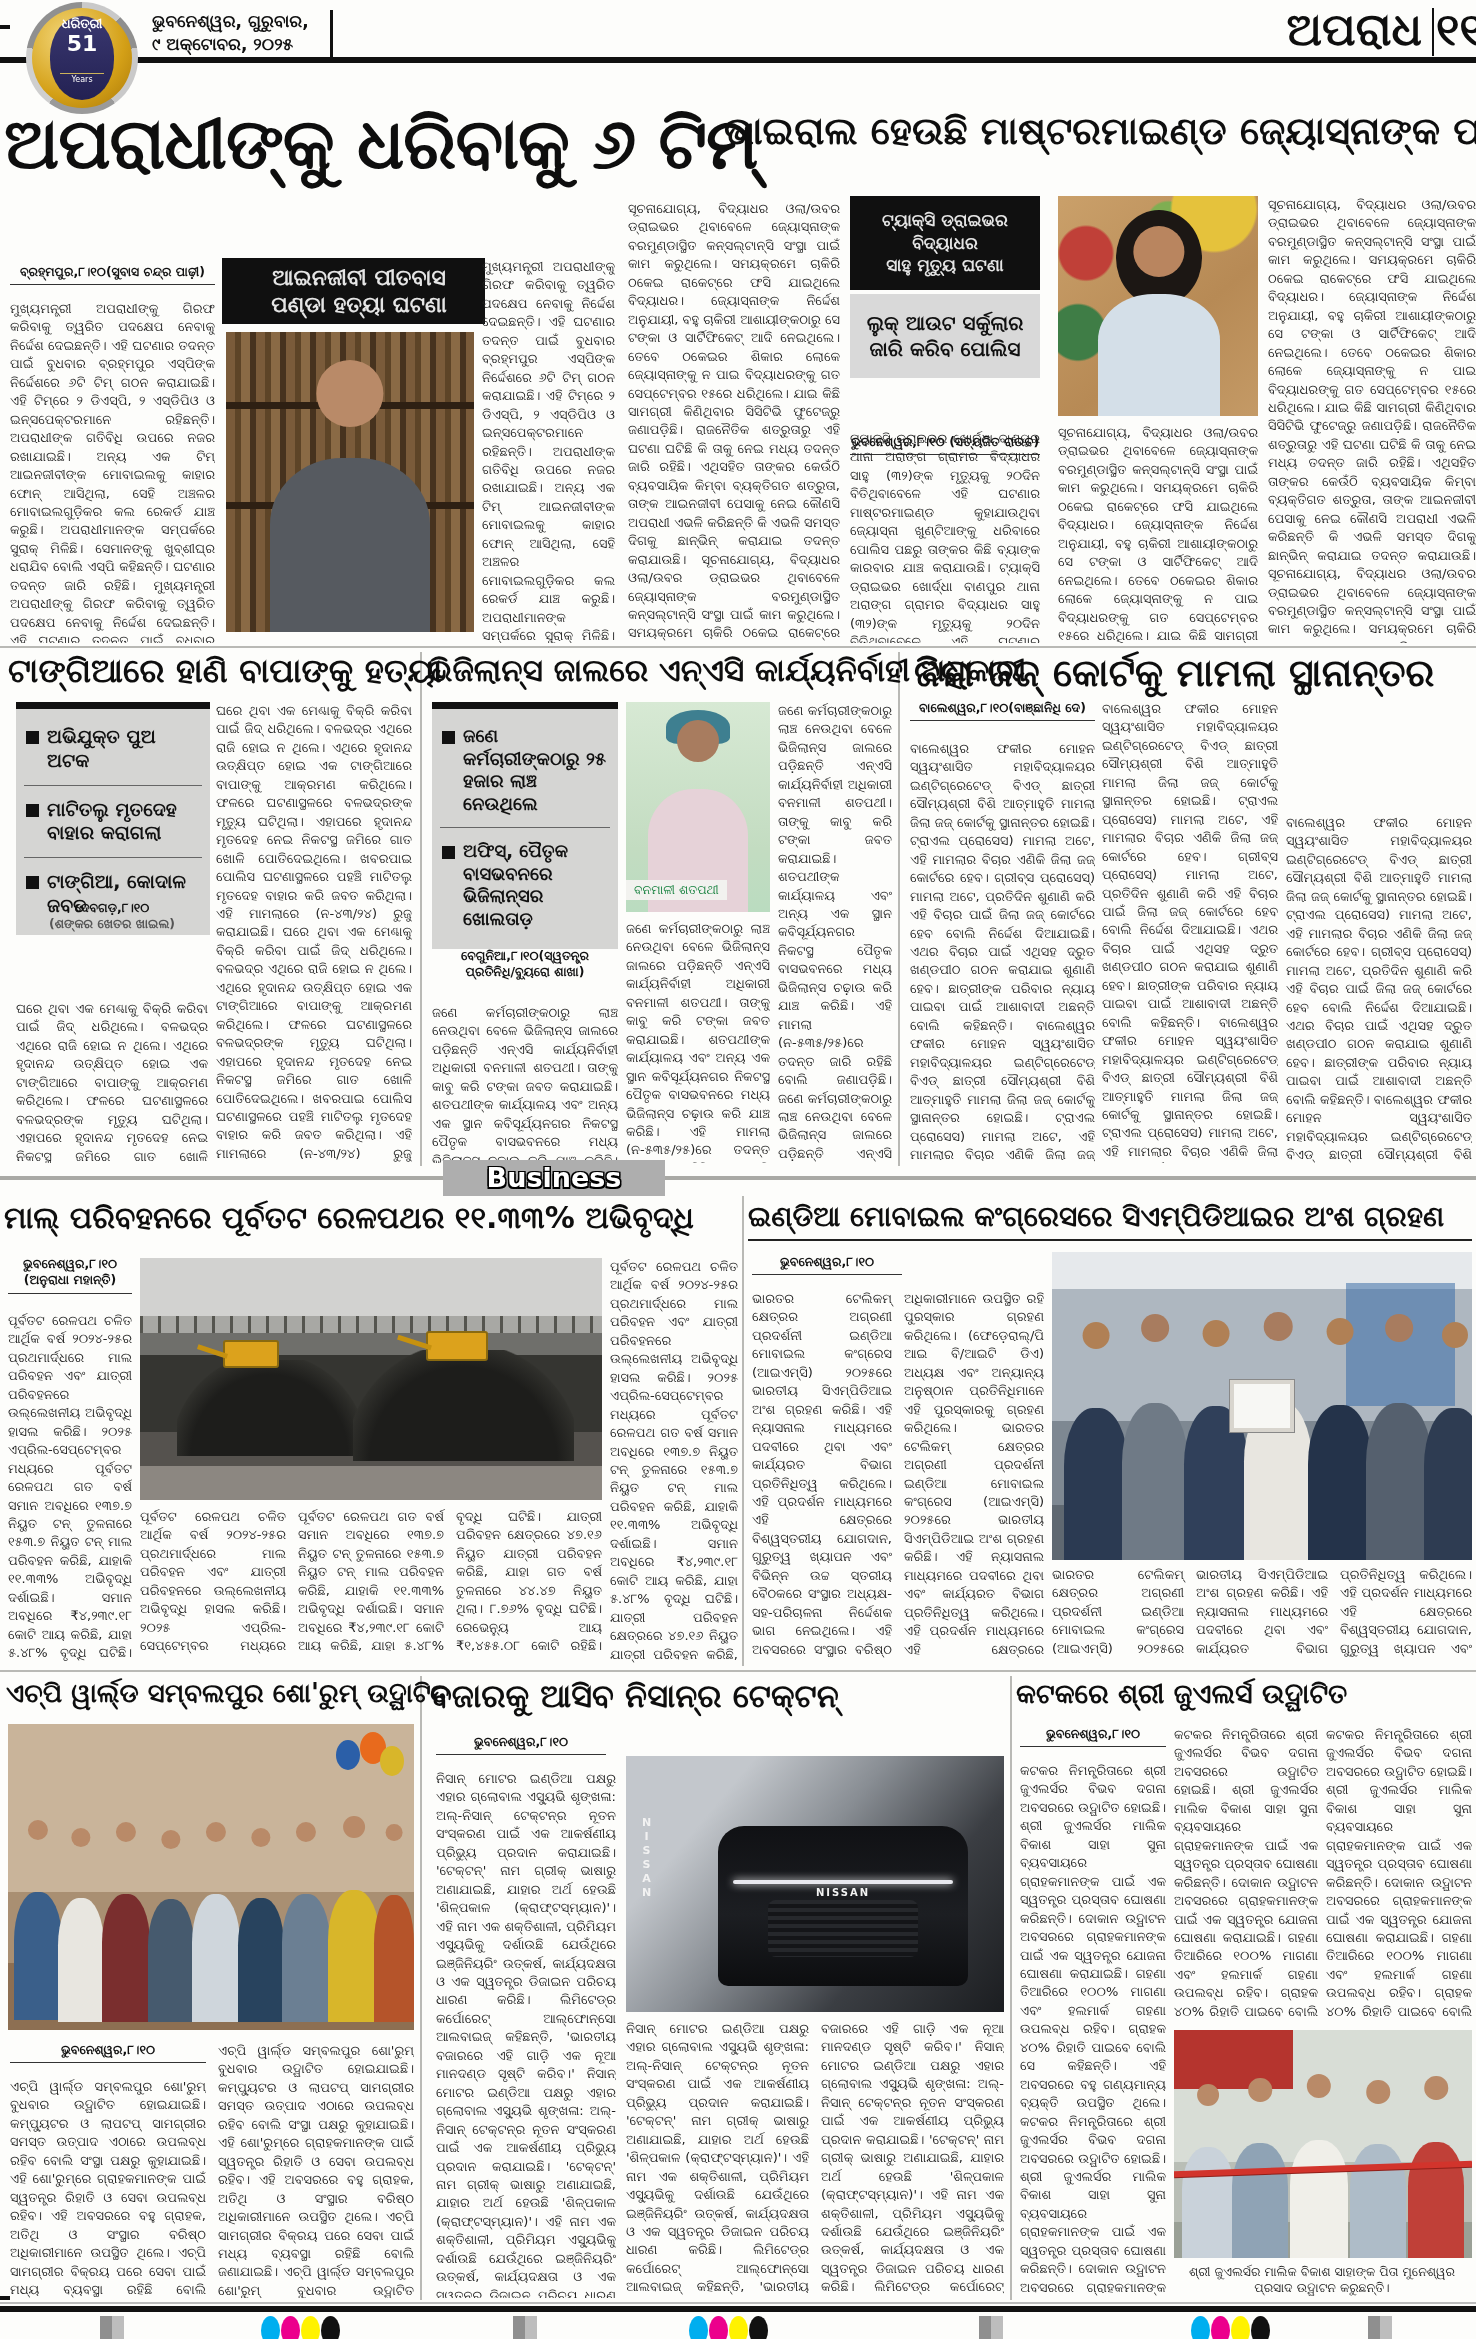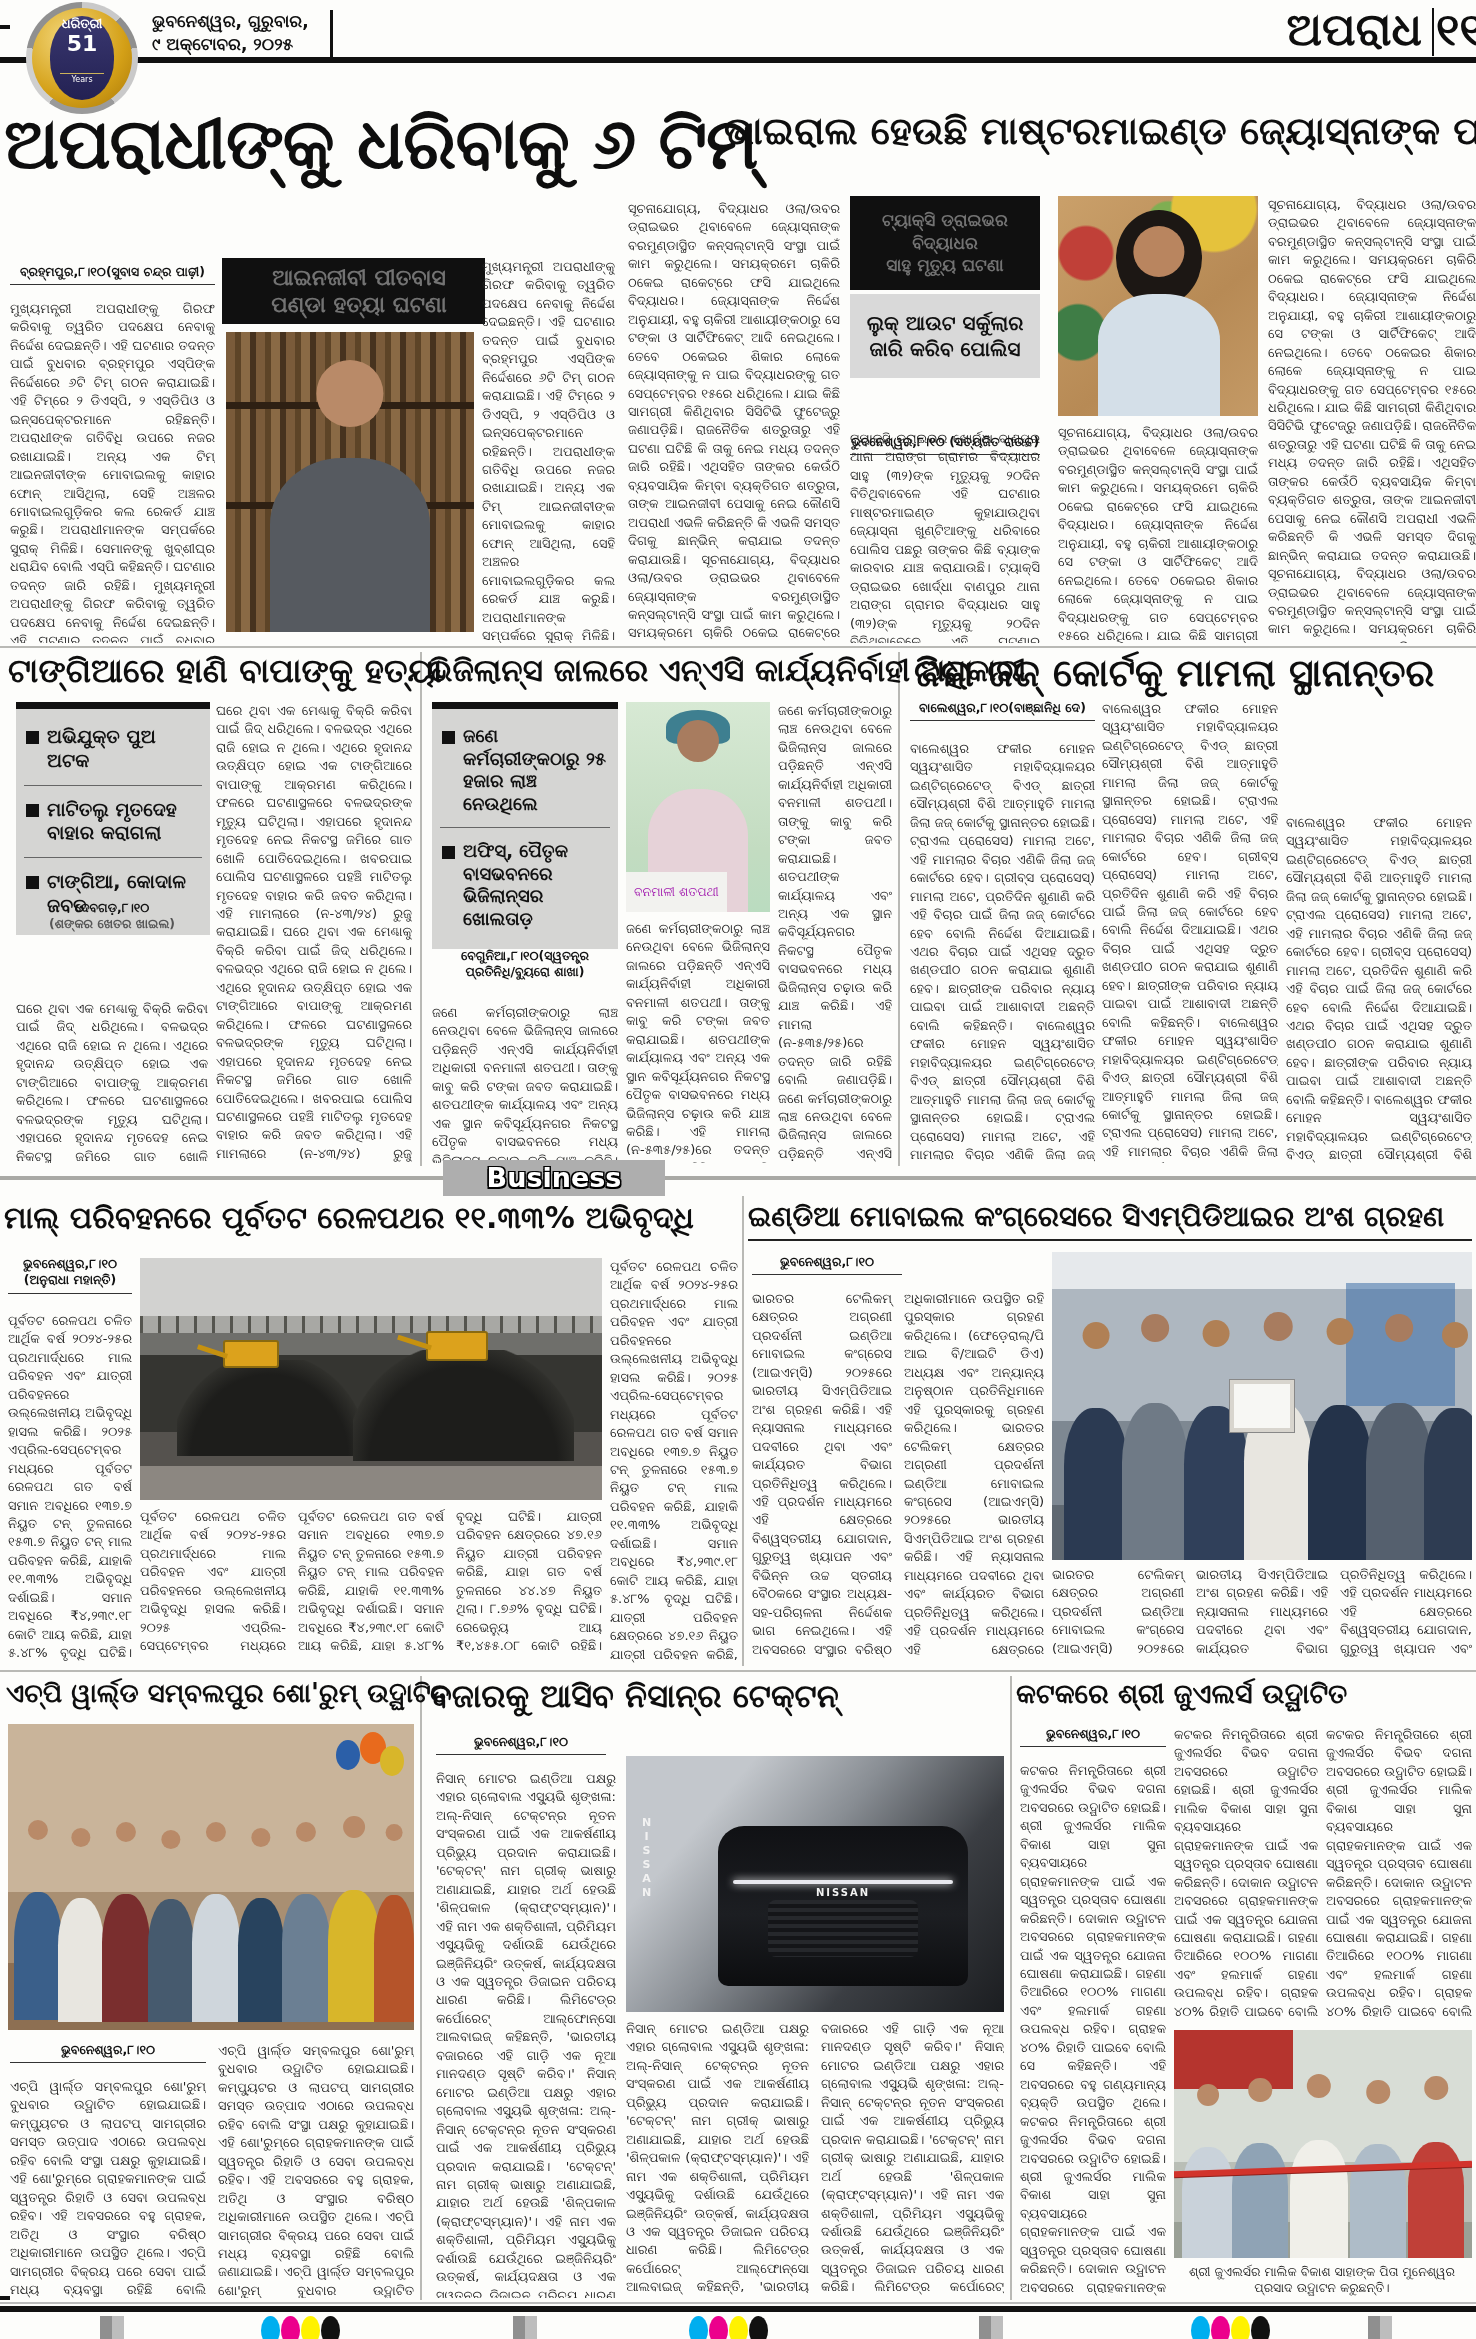--- a/index.html
+++ b/index.html
@@ -5,21 +5,21 @@
   html,body{margin:0;padding:0;background:#e8e8e4;}
   #page{position:relative;width:1476px;height:2339px;background:#fdfdfb;margin:0 auto;overflow:hidden;
         font-family:"DejaVu Sans","Liberation Sans",sans-serif;color:#1a1a1a;}
   .abs{position:absolute;}
   .h{font-weight:bold;color:#0e0e0e;line-height:1.05;white-space:nowrap;}
   .bt{font-size:13px;line-height:1.42;text-align:justify;overflow:hidden;word-break:break-word;color:#222;}
   .c2{column-count:2;column-gap:12px;}
   .c3{column-count:3;column-gap:12px;}
   .dl{font-weight:bold;text-align:center;font-size:12.5px;line-height:1.3;color:#111;}
   .dl-rule{border-bottom:1.6px solid #333;padding-bottom:4px;}
-  .kbox{background:#101010;color:#737373;text-align:center;font-weight:bold;display:flex;flex-direction:column;justify-content:center;}
+  .kbox{background:#101010;color:#e5e5e5;text-align:center;font-weight:bold;display:flex;flex-direction:column;justify-content:center;}
   .gbox{background:#d9d9d9;color:#101010;text-align:center;font-weight:bold;display:flex;flex-direction:column;justify-content:center;}
   .bbox{background:#d5d5d3;border-top:7px solid #111;padding:4px 8px;}
   .bitem{font-weight:bold;font-size:19px;line-height:1.25;padding:12px 2px;border-bottom:1.6px solid #666;display:flex;gap:8px;color:#111;}
   .bitem:last-child{border-bottom:none;}
   .sq{width:13px;height:13px;background:#111;flex:none;margin-top:6px;}
   .vrule{width:1.5px;background:#b9b9b5;}
   .hrule{height:1.5px;background:#b9b9b5;}
   .photo{overflow:hidden;}
   .person{position:absolute;}
   .person::before{content:"";position:absolute;left:50%;transform:translateX(-50%);top:0;width:42%;aspect-ratio:1/1;background:var(--skin,#b98a68);border-radius:50%;}
@@ -31,21 +31,21 @@
      linear-gradient(#6b4f33,#57402a);}
   .ph-lib .shelf{position:absolute;left:0;right:0;height:7px;background:#2e2013;}
   .ph-woman{background:
      radial-gradient(circle at 78% 6%,#e5c23c 0 16%,rgba(0,0,0,0) 17%),
      radial-gradient(circle at 14% 26%,#c04038 0 11%,rgba(0,0,0,0) 12%),
      radial-gradient(circle at 10% 62%,#3f7d46 0 12%,rgba(0,0,0,0) 13%),
      radial-gradient(circle at 55% 12%,#7fae52 0 9%,rgba(0,0,0,0) 10%),
      linear-gradient(140deg,#caa06a,#b78a55 60%,#c49a66);}
   .blob{position:absolute;border-radius:50%;}
   .ph-capman{background:linear-gradient(#d7e9d4,#c3dcc1 70%,#badcc0);}
-  .capstrip{position:absolute;left:0;bottom:0;background:#f2f2ef;color:#a21caf;font-size:12.5px;padding:12px 8px;}
+  .capstrip{position:absolute;left:0;bottom:12px;background:#f2f2ef;color:#15803d;font-size:12.5px;padding:2px 8px;}
   .ph-coal{background:linear-gradient(#d2d2d0 0 24%,#a8a8a4 24% 31%,#6f6f6b 31% 40%,#353531 40% 72%,#55524e 72% 86%,#8c8781 86%);}
   .mound{position:absolute;background:radial-gradient(ellipse at 50% 100%,#1d1d1b 0 60%,#30302c 75%,rgba(0,0,0,0) 76%);}
   .exc{position:absolute;background:#dca21c;border:2px solid #8a6a10;border-radius:3px;}
   .exc::after{content:"";position:absolute;left:-55%;top:30%;width:60%;height:5px;background:#c6910f;transform:rotate(18deg);}
   .ph-award{background:linear-gradient(#e6e9ec 0 12%,#aeb7c0 12% 55%,#7e8892 55% 82%,#5f6871 82%);}
   .panel{position:absolute;background:#3a6ea8;opacity:.55;}
   .cert{position:absolute;background:#f7f7f4;border:4px solid #d8d5ce;box-shadow:0 0 0 1px #888;}
   .ph-hp{background:linear-gradient(#c9b49a 0 55%,#a98f72 55% 78%,#8d6f52 78%);}
   .balloon{position:absolute;border-radius:50%;}
   .ph-nissan{background:linear-gradient(130deg,#c3c7cc 0 22%,#888d93 45%,#3b3e43 70%,#1b1d20);}

